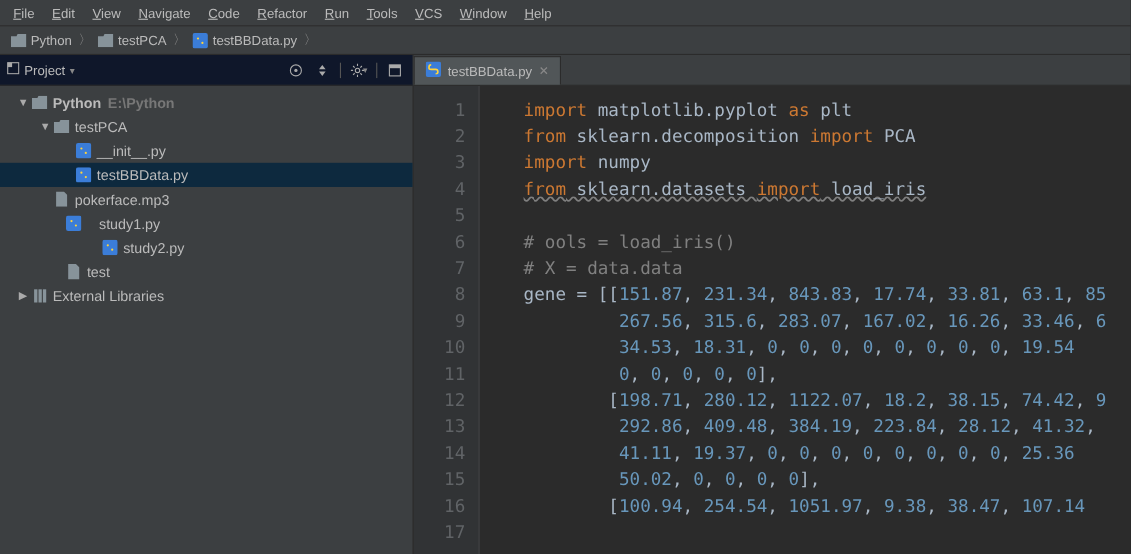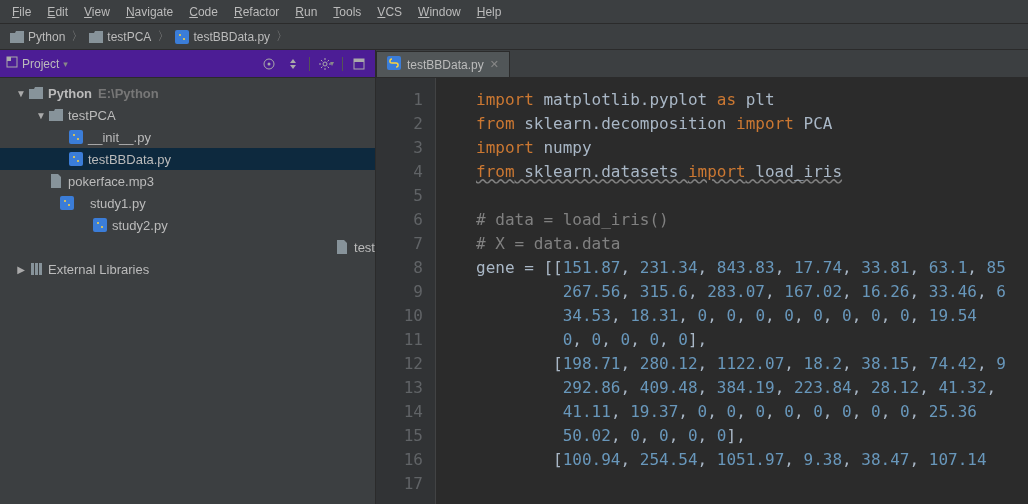--- a/index.html
+++ b/index.html
@@ -63,21 +63,21 @@
 
 .sidebar {
   width: 376px;
   background: #3c3f41;
   border-right: 1px solid #2b2b2b;
   display: flex;
   flex-direction: column;
 }
 .sidebar-header {
   height: 28px;
-  background: #4c1d95;
+  background: #0f172a;
   border-bottom: 1px solid #2b2b2b;
   display: flex;
   align-items: center;
   padding: 0 6px;
   justify-content: flex-end;
 }
 .sidebar-title {
   display: flex;
   align-items: center;
   gap: 4px;
@@ -361,21 +361,21 @@
           <span class="tree-arrow"></span>
           <span class="tree-icon">
             <svg width="14" height="14" viewBox="0 0 14 14">
               <rect width="14" height="14" rx="2" fill="#3b7dd8"></rect>
               <circle cx="5" cy="5" r="1" fill="#ffd43b"></circle>
               <circle cx="9" cy="9" r="1" fill="#ffd43b"></circle>
             </svg>
           </span>
           <span class="tree-label">study2.py</span>
         </div>
-        <div class="tree-row" style="padding-left: 45px; justify-content: flex-end;">
+        <div class="tree-row" style="padding-left: 45px;">
           <span class="tree-arrow"></span>
           <span class="tree-icon">
             <svg width="12" height="14" viewBox="0 0 12 14">
               <path d="M1 0 L8 0 L11 3 L11 14 L1 14 Z" fill="#87939a"></path>
             </svg>
           </span>
           <span class="tree-label">test</span>
         </div>
         <div class="tree-row" style="padding-left: 14px;">
           <span class="tree-arrow">▶</span>
@@ -424,21 +424,21 @@
           <div>16</div>
           <div>17</div>
         </div>
       <div class="code-wrap">
 
       <div class="code-line"><span class="kw">import</span> matplotlib.pyplot <span class="kw">as</span> plt</div>
           <div class="code-line"><span class="kw">from</span> sklearn.decomposition <span class="kw">import</span> PCA</div>
           <div class="code-line"><span class="kw">import</span> numpy</div>
           <div class="code-line"><span class="underline"><span class="kw">from</span> sklearn.datasets <span class="kw">import</span> load_iris</span></div>
           <div class="code-line"> </div>
-          <div class="code-line"><span class="cmt"># data = load_iris()</span></div>
+          <div class="code-line"><span class="cmt"># ools = load_iris()</span></div>
           <div class="code-line"><span class="cmt"># X = data.data</span></div>
           <div class="code-line"><span class="op">gene = [[</span><span class="num">151.87</span><span class="op">, </span><span class="num">231.34</span><span class="op">, </span><span class="num">843.83</span><span class="op">, </span><span class="num">17.74</span><span class="op">, </span><span class="num">33.81</span><span class="op">, </span><span class="num">63.1</span><span class="op">, </span><span class="num">85</span></div>
           <div class="code-line"><span class="op">         </span><span class="num">267.56</span><span class="op">, </span><span class="num">315.6</span><span class="op">, </span><span class="num">283.07</span><span class="op">, </span><span class="num">167.02</span><span class="op">, </span><span class="num">16.26</span><span class="op">, </span><span class="num">33.46</span><span class="op">, </span><span class="num">6</span></div>
           <div class="code-line"><span class="op">         </span><span class="num">34.53</span><span class="op">, </span><span class="num">18.31</span><span class="op">, </span><span class="num">0</span><span class="op">, </span><span class="num">0</span><span class="op">, </span><span class="num">0</span><span class="op">, </span><span class="num">0</span><span class="op">, </span><span class="num">0</span><span class="op">, </span><span class="num">0</span><span class="op">, </span><span class="num">0</span><span class="op">, </span><span class="num">0</span><span class="op">, </span><span class="num">19.54</span></div>
           <div class="code-line"><span class="op">         </span><span class="num">0</span><span class="op">, </span><span class="num">0</span><span class="op">, </span><span class="num">0</span><span class="op">, </span><span class="num">0</span><span class="op">, </span><span class="num">0</span><span class="op">],</span></div>
           <div class="code-line"><span class="op">        [</span><span class="num">198.71</span><span class="op">, </span><span class="num">280.12</span><span class="op">, </span><span class="num">1122.07</span><span class="op">, </span><span class="num">18.2</span><span class="op">, </span><span class="num">38.15</span><span class="op">, </span><span class="num">74.42</span><span class="op">, </span><span class="num">9</span></div>
           <div class="code-line"><span class="op">         </span><span class="num">292.86</span><span class="op">, </span><span class="num">409.48</span><span class="op">, </span><span class="num">384.19</span><span class="op">, </span><span class="num">223.84</span><span class="op">, </span><span class="num">28.12</span><span class="op">, </span><span class="num">41.32</span><span class="op">, </span></div>
           <div class="code-line"><span class="op">         </span><span class="num">41.11</span><span class="op">, </span><span class="num">19.37</span><span class="op">, </span><span class="num">0</span><span class="op">, </span><span class="num">0</span><span class="op">, </span><span class="num">0</span><span class="op">, </span><span class="num">0</span><span class="op">, </span><span class="num">0</span><span class="op">, </span><span class="num">0</span><span class="op">, </span><span class="num">0</span><span class="op">, </span><span class="num">0</span><span class="op">, </span><span class="num">25.36</span></div>
           <div class="code-line"><span class="op">         </span><span class="num">50.02</span><span class="op">, </span><span class="num">0</span><span class="op">, </span><span class="num">0</span><span class="op">, </span><span class="num">0</span><span class="op">, </span><span class="num">0</span><span class="op">],</span></div>
           <div class="code-line"><span class="op">        [</span><span class="num">100.94</span><span class="op">, </span><span class="num">254.54</span><span class="op">, </span><span class="num">1051.97</span><span class="op">, </span><span class="num">9.38</span><span class="op">, </span><span class="num">38.47</span><span class="op">, </span><span class="num">107.14</span></div>

